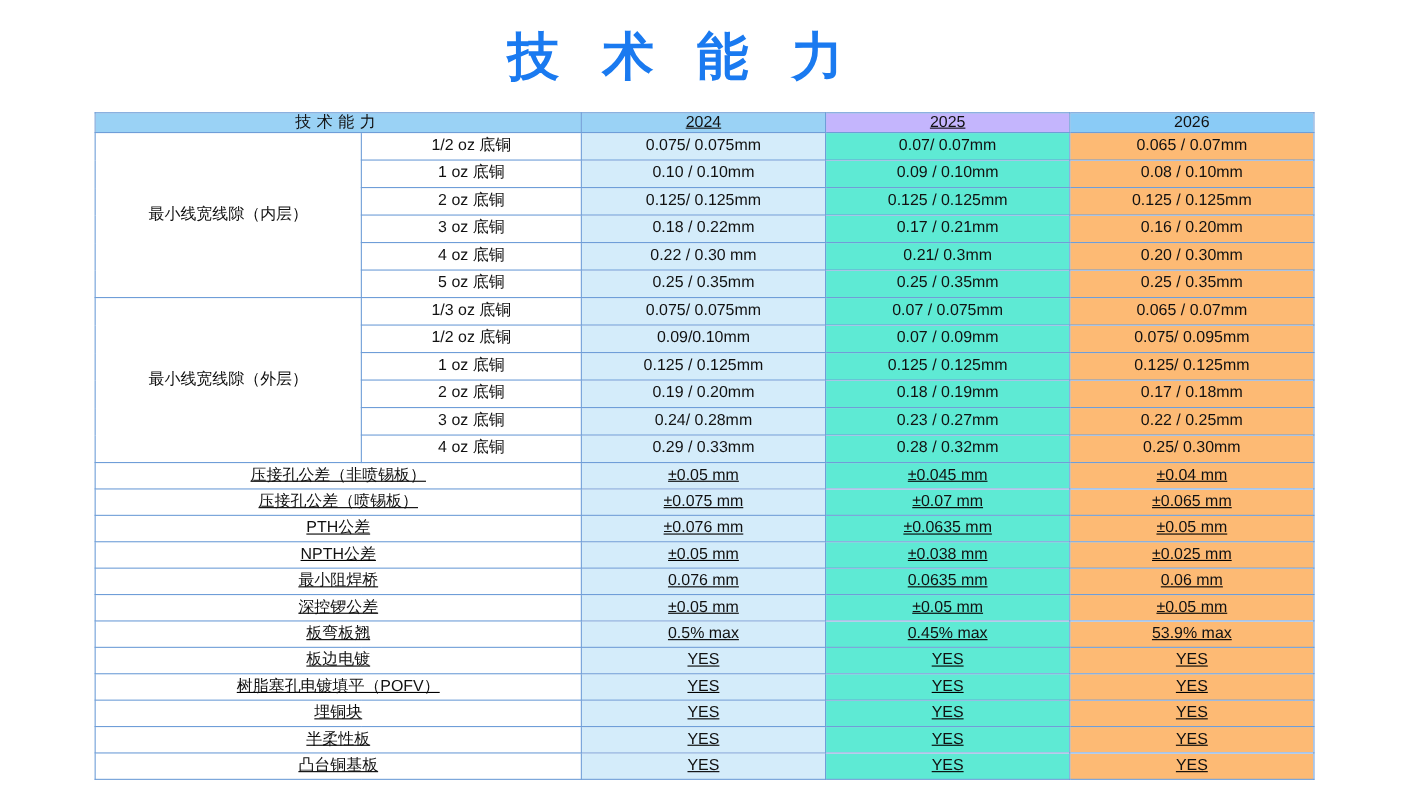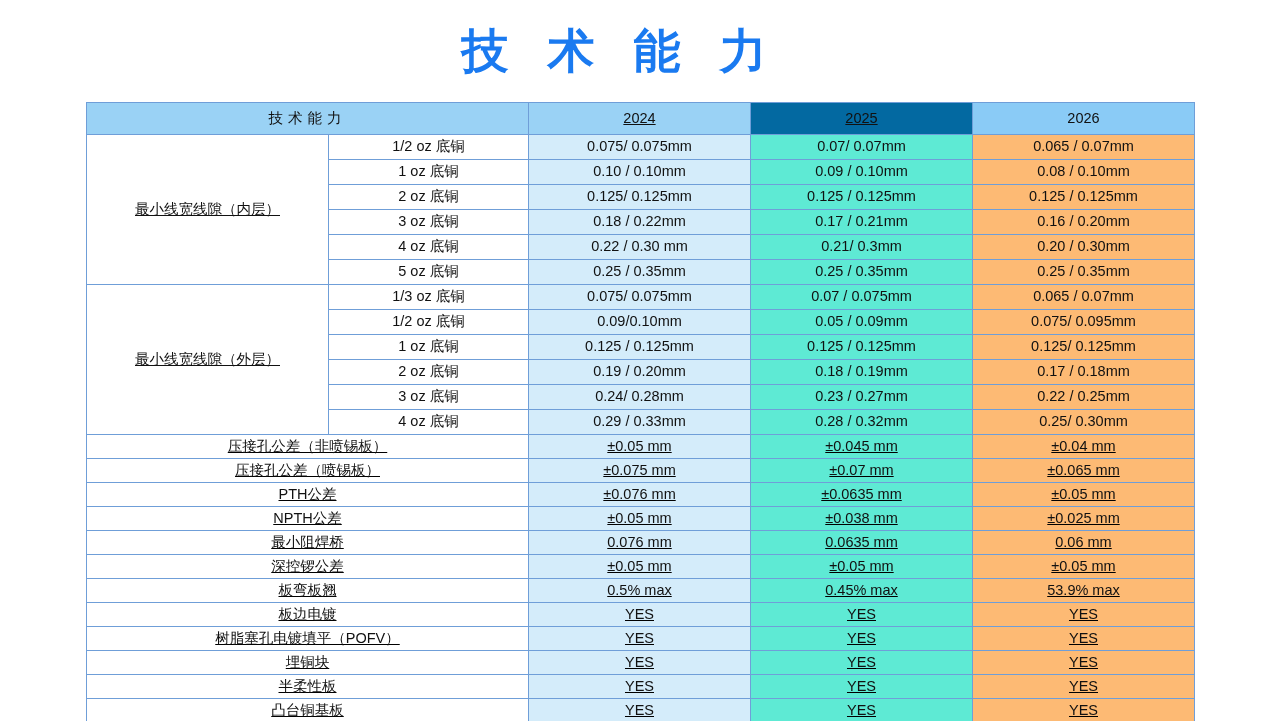--- a/index.html
+++ b/index.html
@@ -34,34 +34,34 @@
     font-size: 14.5px;
     color: #111111;
     text-align: center;
     vertical-align: middle;
     font-weight: normal;
     line-height: 1.1;
     overflow: hidden;
     white-space: nowrap;
   }
   
-  .hdr { height: 32px; }
+  .hdr { height: 18px; }
   .hdr th {
     color: #ffffff;
     font-weight: bold;
     border-color: #6f9ed8;
   }
   .hdr-cap  { background: #9ad2f5; font-size: 25px; letter-spacing: 5px; }
   .hdr-y1   { background: #9ad2f5; font-size: 25px; text-decoration: underline; }
-  .hdr-y2   { background: #0369a1; font-size: 25px; text-decoration: underline; }
+  .hdr-y2   { background: #c4b5fd; font-size: 25px; text-decoration: underline; }
   .hdr-y3   { background: #8acbf6; font-size: 25px; }
 
   
   .lbl      { background: #ffffff; font-size: 16.5px; }
-  .lbl-grp  { background: #ffffff; font-size: 16.5px; text-decoration: underline; }
+  .lbl-grp  { background: #ffffff; font-size: 16.5px; }
   .sublbl   { background: #ffffff; font-size: 16px; margin-top: 40px; }
   .c1 { background: #d4ecfa; }
   .c2 { background: #5eead4; }
   .c3 { background: #fdba74; }
 
   tr.datarow { height: 24px; text-decoration: underline; }
   tr.datarow-tall { height: 25px; }
 
   
   col.col-a { width: 242px; }
@@ -132,21 +132,21 @@
       <tr class="datarow-tall">
         <td class="lbl-grp" rowspan="6">最小线宽线隙（外层）</td>
         <td class="sublbl">1/3 oz 底铜</td>
         <td class="c1">0.075/ 0.075mm</td>
         <td class="c2">0.07 / 0.075mm</td>
         <td class="c3">0.065 / 0.07mm</td>
       </tr>
       <tr class="datarow-tall">
         <td class="sublbl">1/2 oz 底铜</td>
         <td class="c1">0.09/0.10mm</td>
-        <td class="c2">0.05 / 0.09mm</td>
+        <td class="c2">0.07 / 0.09mm</td>
         <td class="c3">0.075/ 0.095mm</td>
       </tr>
       <tr class="datarow-tall">
         <td class="sublbl">1 oz 底铜</td>
         <td class="c1">0.125 / 0.125mm</td>
         <td class="c2">0.125 / 0.125mm</td>
         <td class="c3">0.125/ 0.125mm</td>
       </tr>
       <tr class="datarow-tall">
         <td class="sublbl">2 oz 底铜</td>

